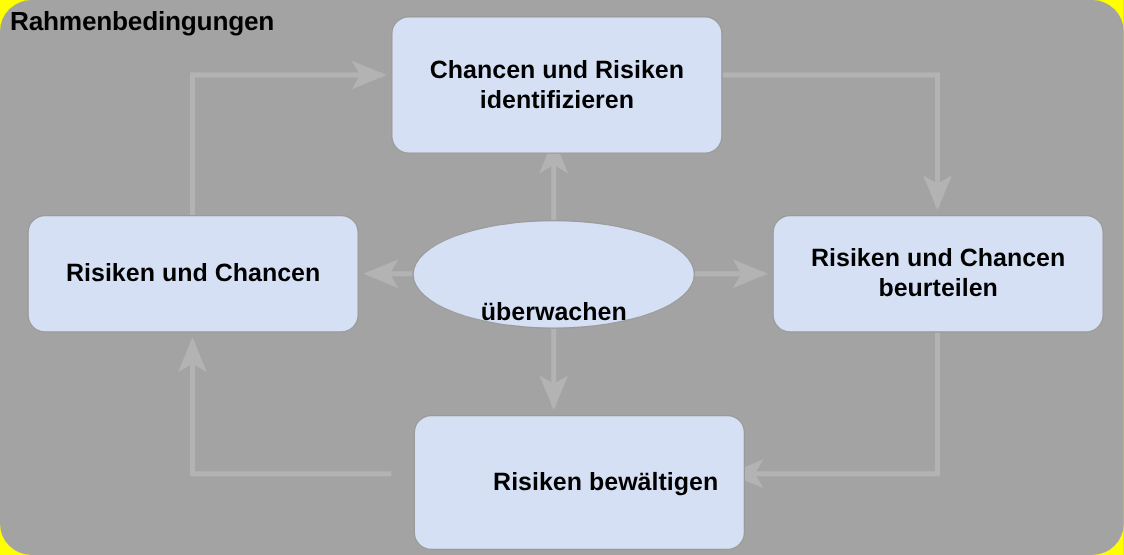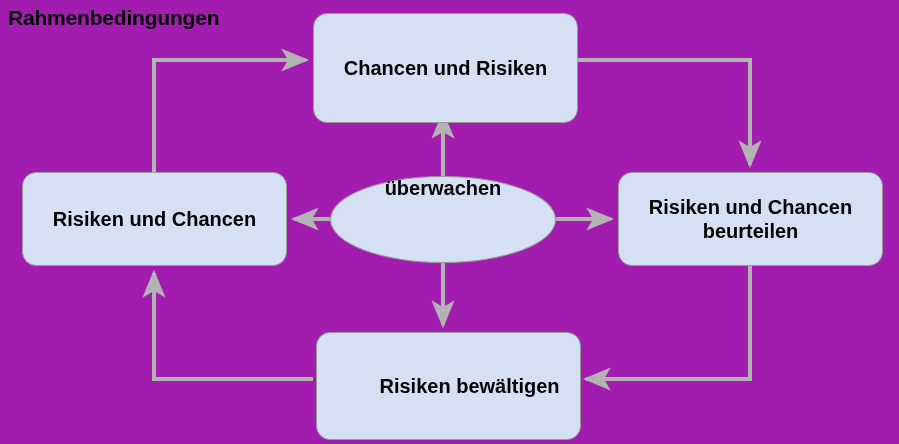--- a/index.html
+++ b/index.html
@@ -10,21 +10,22 @@
     width: 899px;
     height: 444px;
     background: #ffff00;
     font-family: "Liberation Sans", sans-serif;
     overflow: hidden;
   }
   #diagram {
     position: relative;
     width: 899px;
     height: 444px;
-    background: #a21caf;
+    background: #a3a3a3;
+    border-radius: 25px;
   }
   #arrow-layer {
     position: absolute;
     left: 0;
     top: 0;
     width: 899px;
     height: 444px;
   }
   .title {
     position: absolute;
@@ -51,35 +52,35 @@
     color: #000000;
     line-height: 1.22;
     padding: 0 6px;
   }
   .node-box .label {
     display: block;
     width: 100%;
   }
   #box-top    { left: 313px; top: 13px;  width: 265px; height: 110px; }
   #box-right  { left: 618px; top: 172px; width: 265px; height: 94px; }
-  #box-bottom { left: 316px; top: 332px; width: 265px; height: 108px; padding-left: 48px; }
+  #box-bottom { left: 331px; top: 332px; width: 265px; height: 108px; padding-left: 48px; }
   #box-left   { left: 22px;  top: 172px; width: 265px; height: 94px; }
 
   .node-ellipse {
     position: absolute;
     left: 330px;
     top: 176px;
     width: 226px;
     height: 87px;
     box-sizing: border-box;
     background: #d6e0f5;
     border: 1.6px solid #9a9a9a;
     border-radius: 50%;
     display: flex;
-    align-items: flex-start;
+    align-items: flex-end;
     justify-content: center;
     text-align: center;
     font-size: 20px;
     font-weight: bold;
     color: #000000;
   }
 </style>
 </head>
 <body>
 
@@ -105,21 +106,21 @@
     <path d="M443,176 L443,114" fill="none" stroke="#b3b3b3" stroke-width="4" marker-end="url(#ah)"></path>
 
     <path d="M556,219 L611,219" fill="none" stroke="#b3b3b3" stroke-width="4" marker-end="url(#ah)"></path>
 
     <path d="M443,263 L443,325" fill="none" stroke="#b3b3b3" stroke-width="4" marker-end="url(#ah)"></path>
 
     <path d="M330,219 L294,219" fill="none" stroke="#b3b3b3" stroke-width="4" marker-end="url(#ah)"></path>
   </svg>
 
   <div class="node-box" id="box-top">
-    <span class="label"><span>Chancen und Risiken</span><br></span>
+    <span class="label"><span>Chancen und Risiken</span><br><span>identifizieren</span></span>
   </div>
 
   <div class="node-box" id="box-right">
     <span class="label"><span>Risiken und Chancen</span><br><span>beurteilen</span></span>
   </div>
 
   <div class="node-box" id="box-bottom">
     <span class="label"><span>Risiken bewältigen</span><br></span>
   </div>
 

